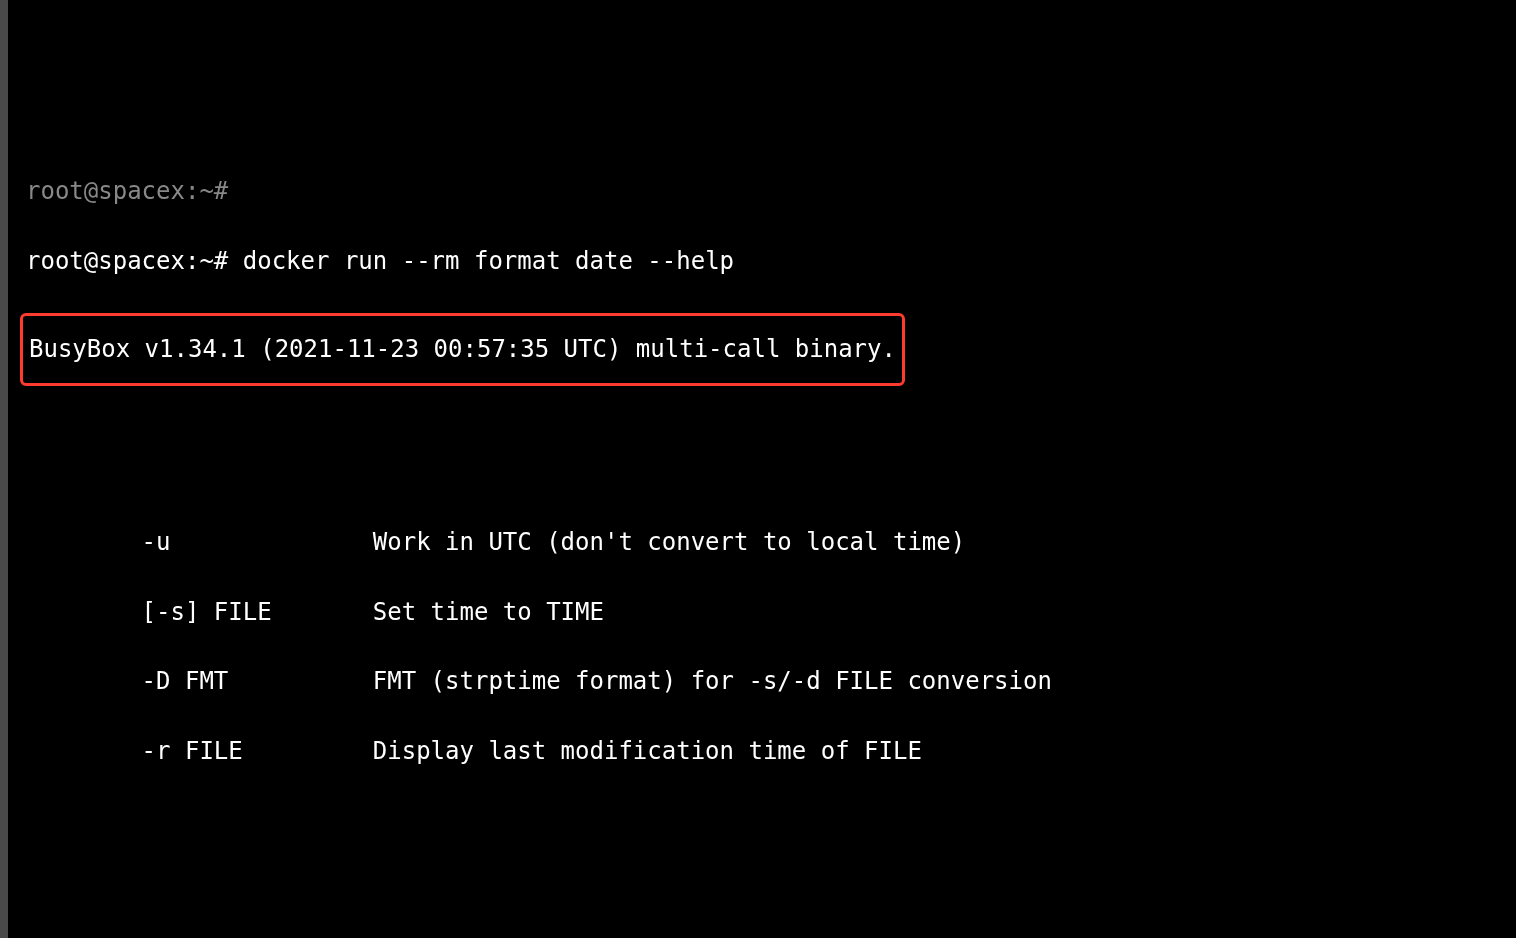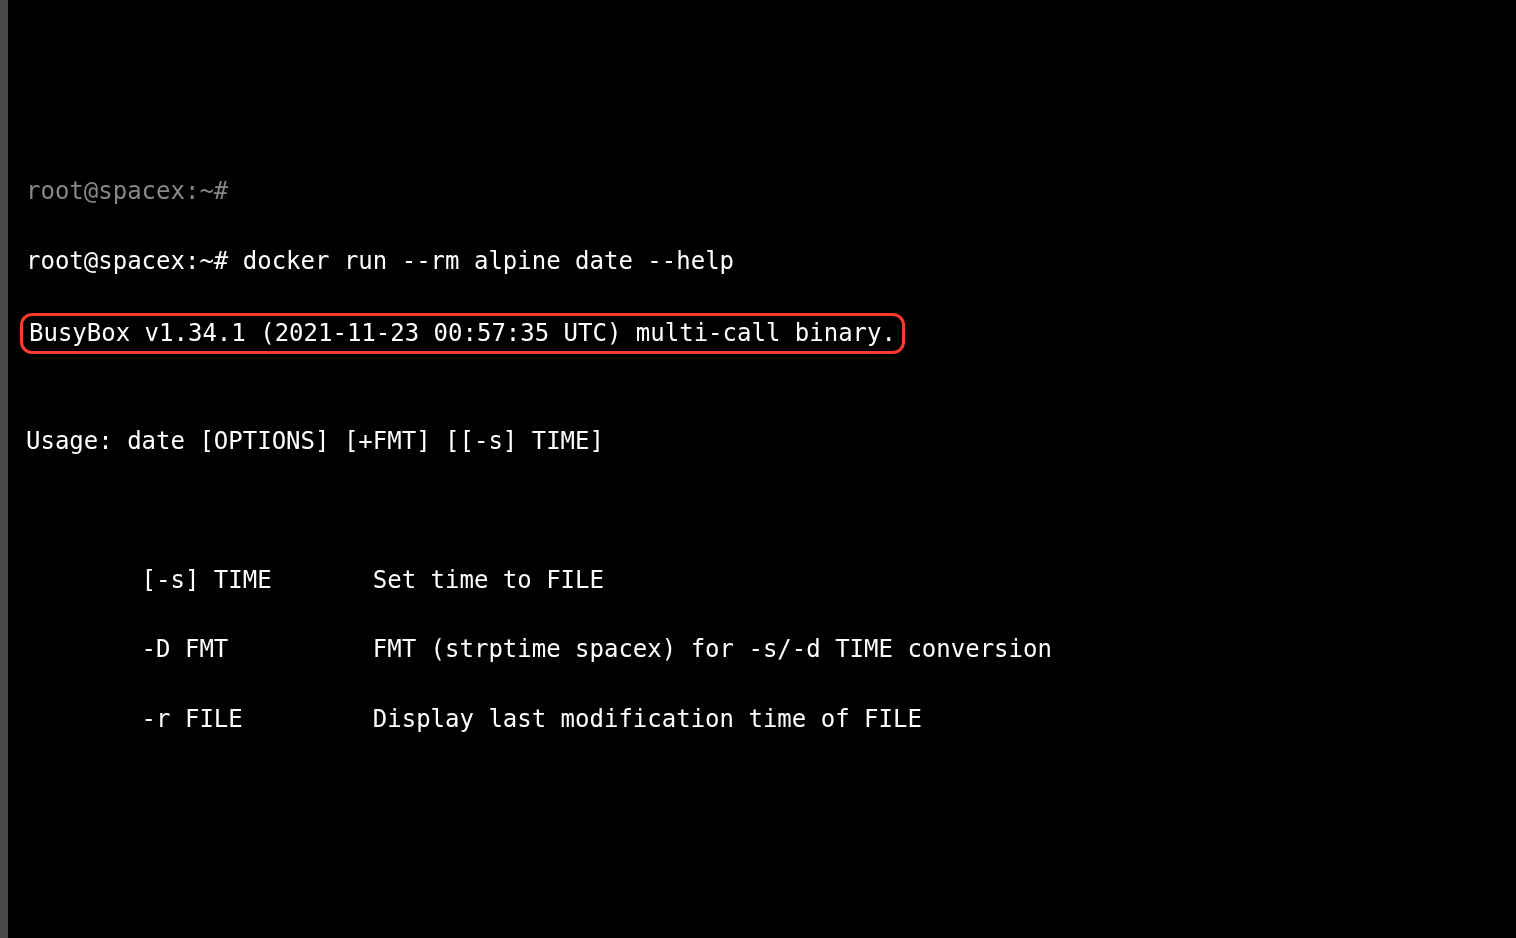--- a/index.html
+++ b/index.html
@@ -23,46 +23,46 @@
     }
     .terminal {
       padding: 0 18px;
     }
     .dim-line {
       color: #888888;
     }
     .highlight-box {
       display: inline-block;
       border: 3px solid #ff3b30;
-      border-radius: 12px;
-      padding: 0 6px;
+      border-radius: 6px;
+      padding: 16px 6px;
       margin-left: -6px;
     }
     .line {
       display: block;
     }
     .prompt-line {
       display: block;
     }
   </style>
 </head>
 <body>
 
 
 
 <div class="terminal">
 <span class="line dim-line">root@spacex:~#</span>
-<span class="prompt-line"><span>root@spacex:~# </span><span>docker run --rm alpine date --help</span></span>
+<span class="prompt-line"><span>root@spacex:~# </span><span>docker run --rm format date --help</span></span>
 <span class="line"><span class="highlight-box">BusyBox v1.34.1 (2021-11-23 00:57:35 UTC) multi-call binary.</span></span>
 <span class="line"></span>
-<span class="line">Usage: date [OPTIONS] [+FMT] [[-s] TIME]</span>
 <span class="line"></span>
 <span class="line"></span>
-<span class="line">        [-s] TIME       Set time to FILE</span>
-<span class="line">        -D FMT          FMT (strptime spacex) for -s/-d TIME conversion</span>
+<span class="line">        -u              Work in UTC (don't convert to local time)</span>
+<span class="line">        [-s] FILE       Set time to TIME</span>
+<span class="line">        -D FMT          FMT (strptime format) for -s/-d FILE conversion</span>
 <span class="line">        -r FILE         Display last modification time of FILE</span>
 
 
 
 <span class="line"></span>
 
 
 
 
 

